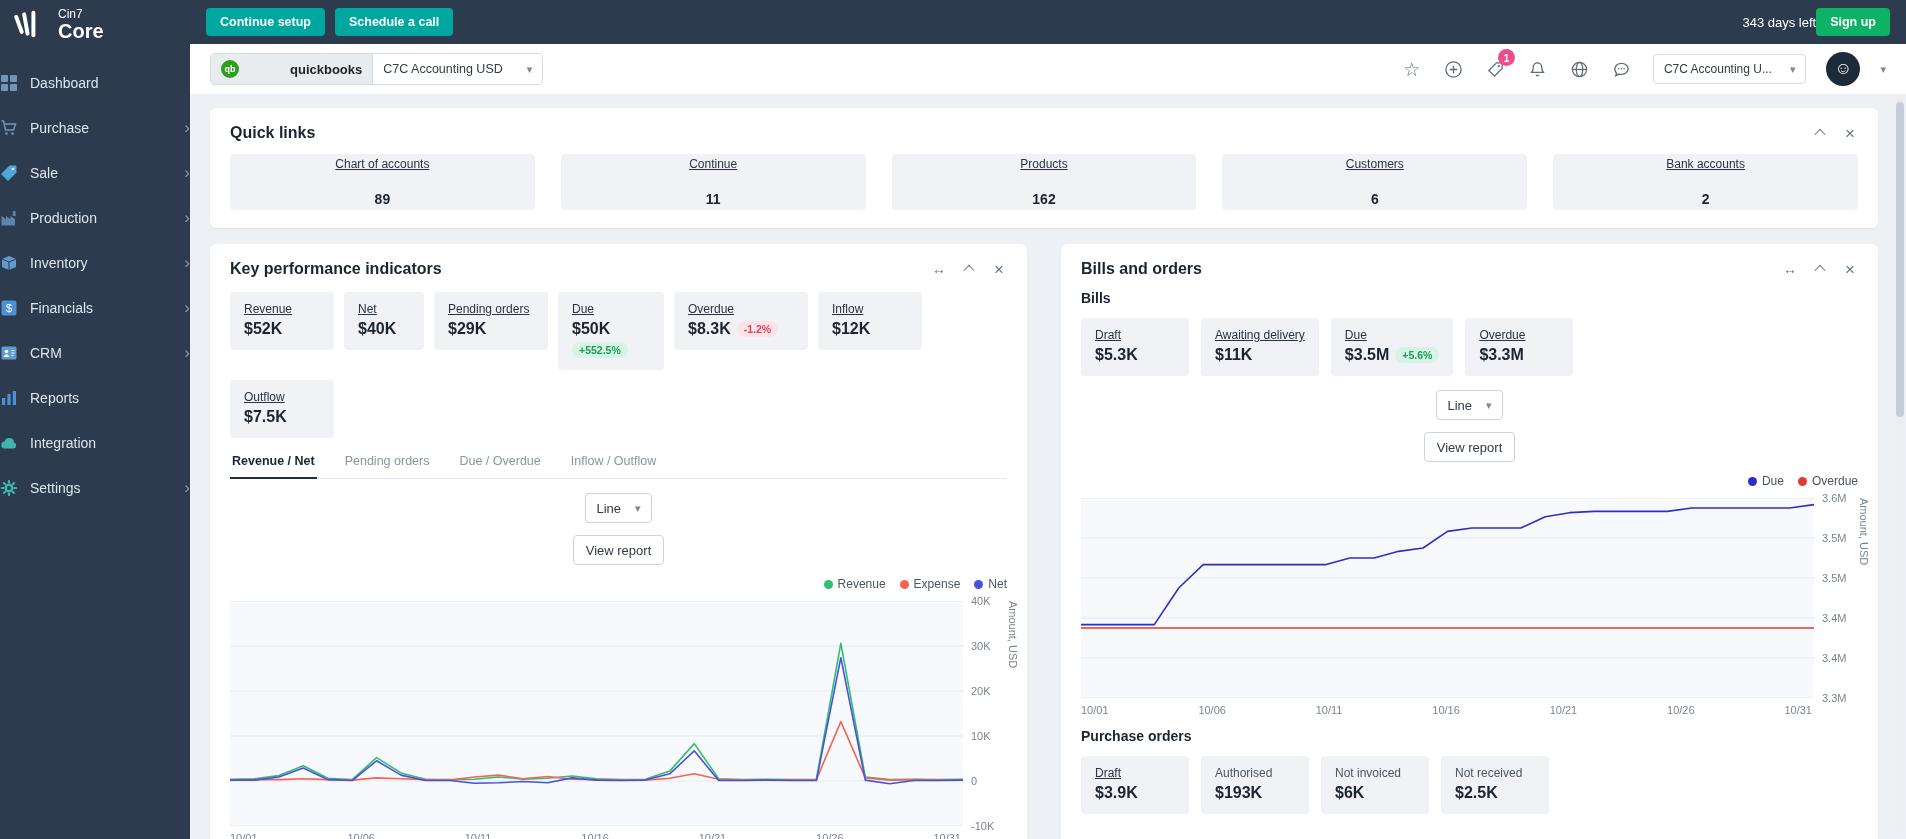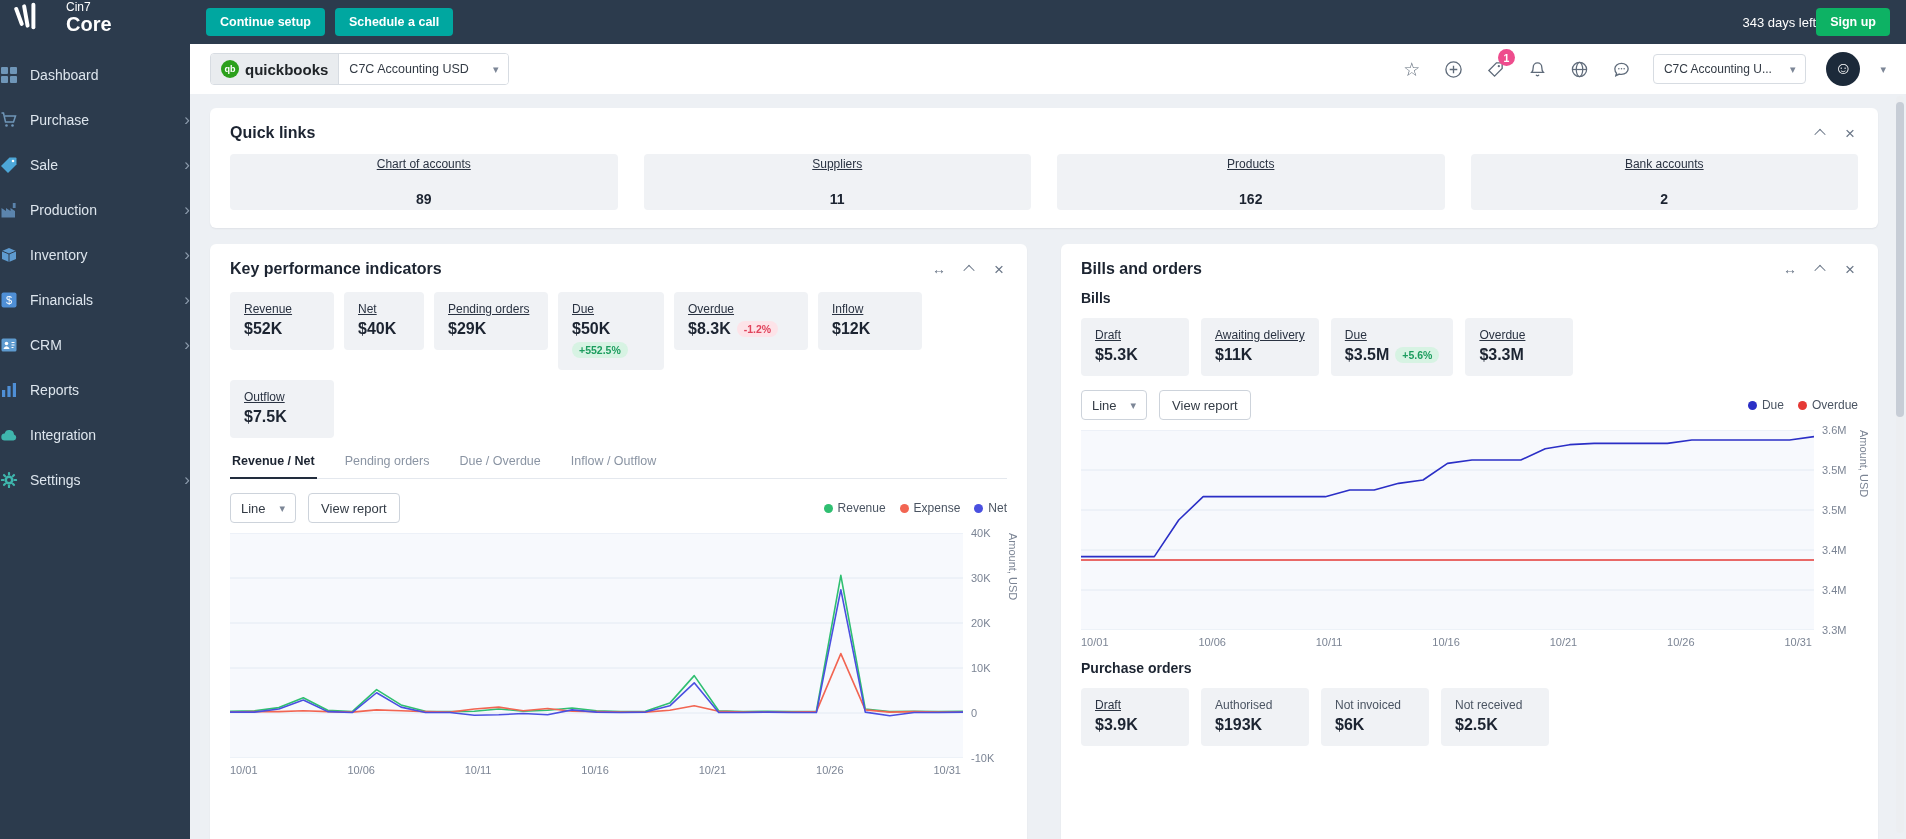--- a/index.html
+++ b/index.html
@@ -2,21 +2,21 @@
 <html><head>
 <meta charset="utf-8">
 <style>
   * { margin:0; padding:0; box-sizing:border-box; }
   html,body { width:1906px; height:839px; overflow:hidden; }
   body { font-family:"Liberation Sans","DejaVu Sans",sans-serif; background:#edf0f4; color:#212b36; }
   .viewport { position:relative; width:1906px; height:839px; overflow:hidden; }
 
   
   .sidebar { position:absolute; left:0; top:0; bottom:0; width:190px; background:#2c3b4d; z-index:6; }
-  .logo { display:flex; align-items:center; gap:20px; padding:0 14px 10px 14px; }
+  .logo { display:flex; align-items:flex-start; gap:12px; padding:8px 14px 10px 14px; }
   .logo-text { color:#fff; line-height:1.05; }
   .logo-text .l1 { font-size:12px; font-weight:400; }
   .logo-text .l2 { font-size:20px; font-weight:700; }
   .nav { margin-top:6px; }
   .nav-item { display:flex; align-items:center; gap:12px; height:45px; padding:0 0; color:#dde5ed; font-size:14px; cursor:pointer; }
   .nav-icon { width:18px; height:18px; display:inline-flex; }
   .nav-icon svg { width:18px; height:18px; }
   .nav-chev { margin-left:auto; color:#8b9aab; font-size:17px; line-height:1; }
 
   
@@ -25,21 +25,21 @@
   .tb-teal { background:#00a7a0; }
   .tb-right { margin-left:auto; display:flex; align-items:center; }
   .days-left { color:#fff; font-size:13px; }
   .tb-green { background:#0db264; }
 
   
   .subheader { position:absolute; left:190px; right:0; top:44px; height:50px; background:#fff; display:flex; align-items:center; padding:0 20px; z-index:4; }
   .qb-group { display:flex; align-items:stretch; height:32px; border:1px solid #d7dce2; border-radius:4px; overflow:hidden; }
   .qb-left { display:flex; align-items:center; gap:6px; background:#e9ecef; padding:0 10px; }
   .qb-circle { width:18px; height:18px; border-radius:50%; background:#2ca01c; color:#fff; font-size:9px; font-weight:700; display:flex; align-items:center; justify-content:center; }
-  .qb-word { font-size:15px; font-weight:700; color:#202428; }
+  .qb-word { font-size:13px; font-weight:700; color:#202428;margin-left:45px; }
   .qb-select { display:flex; align-items:center; gap:24px; background:#fff; padding:0 10px; font-size:12.5px; color:#333b45; cursor:pointer; border-left:1px solid #d7dce2; }
   .chev-dn { color:#7c8696; font-size:11px; }
   .sh-right { margin-left:auto; display:flex; align-items:center; gap:20px; }
   .hicon { position:relative; width:22px; height:22px; display:inline-flex; align-items:center; justify-content:center; color:#5f6b7a; cursor:pointer; }
   .hicon svg { width:19px; height:19px; }
   .star-glyph { font-size:19px; line-height:1; }
   .nbadge { position:absolute; top:-9px; right:-8px; min-width:17px; height:17px; border-radius:9px; background:#ee4c8d; color:#fff; font-size:10.5px; font-weight:700; display:flex; align-items:center; justify-content:center; padding:0 4px; }
   .acct-select { display:flex; align-items:center; gap:18px; height:30px; border:1px solid #d7dce2; border-radius:4px; padding:0 10px; font-size:12px; color:#333b45; cursor:pointer; }
   .avatar { width:34px; height:34px; border-radius:50%; background:#1c2a3a; color:#fff; display:flex; align-items:center; justify-content:center; font-size:17px; cursor:pointer; }
   .av-chev { color:#7c8696; font-size:11px; cursor:pointer; }
@@ -70,21 +70,21 @@
   .val-row { display:flex; align-items:center; gap:6px; }
   .delta { font-size:10.5px; font-weight:700; border-radius:9px; padding:2px 7px; width:max-content; }
   .delta.pos { background:#d7f3e3; color:#1d9d5f; }
   .delta.neg { background:#fde3e8; color:#e0445c; }
   .w104{width:104px}.w80{width:80px}.w114{width:114px}.w106{width:106px}.w134{width:134px}
 
   .tabs { display:flex; gap:26px; margin:16px 20px 0 20px; border-bottom:1px solid #e4e8ee; }
   .tab { font-size:12.5px; color:#8a94a3; padding:0 2px 9px 2px; cursor:pointer; }
   .tab.active { color:#1c2431; font-weight:600; border-bottom:2px solid #222d3d; margin-bottom:-1px; }
 
-  .controls { display:flex; align-items:center; gap:12px; padding:14px 20px 0 20px; }
+  .controls { display:flex; align-items:center; gap:12px; padding:14px 20px 0 20px;flex-direction:column; }
   .select { display:flex; align-items:center; gap:14px; height:30px; border:1px solid #cdd3db; border-radius:4px; padding:0 10px; font-size:13px; color:#333b45; cursor:pointer; background:#fff; }
   .btn-outline { height:30px; border:1px solid #cdd3db; border-radius:4px; background:#fff; padding:0 12px; font-size:13px; color:#333b45; cursor:pointer; font-family:inherit; }
   .legend { margin-left:auto; display:flex; align-items:center; gap:14px; font-size:12px; color:#4a5462; }
   .legend-item { display:flex; align-items:center; gap:5px; }
   .dot { width:9px; height:9px; border-radius:50%; display:inline-block; background:#999; }
 
   .chart { padding:10px 8px 0 20px; }
   .chart-main { display:flex; }
   .plot { flex:1; position:relative; background:#f7f9fd; }
   .plot-kpi { height:225px; }
@@ -319,26 +319,30 @@
             </span>
           <span class="ca-icon x-glyph">×</span>
         </div>
       </div>
       <div class="ql-row">
         <div class="ql-tile">
           <a class="tile-link">Chart of accounts</a>
           <span class="tile-val">89</span>
         </div>
         <div class="ql-tile">
-          <a class="tile-link">Suppliers</a>
+          <a class="tile-link">Continue</a>
           <span class="tile-val">11</span>
         </div>
         <div class="ql-tile">
           <a class="tile-link">Products</a>
           <span class="tile-val">162</span>
+        </div>
+        <div class="ql-tile">
+          <a class="tile-link">Customers</a>
+          <span class="tile-val">6</span>
         </div>
         <div class="ql-tile">
           <a class="tile-link">Bank accounts</a>
           <span class="tile-val">2</span>
         </div>
       </div>
     </section>
 
     <div class="row2">
 

